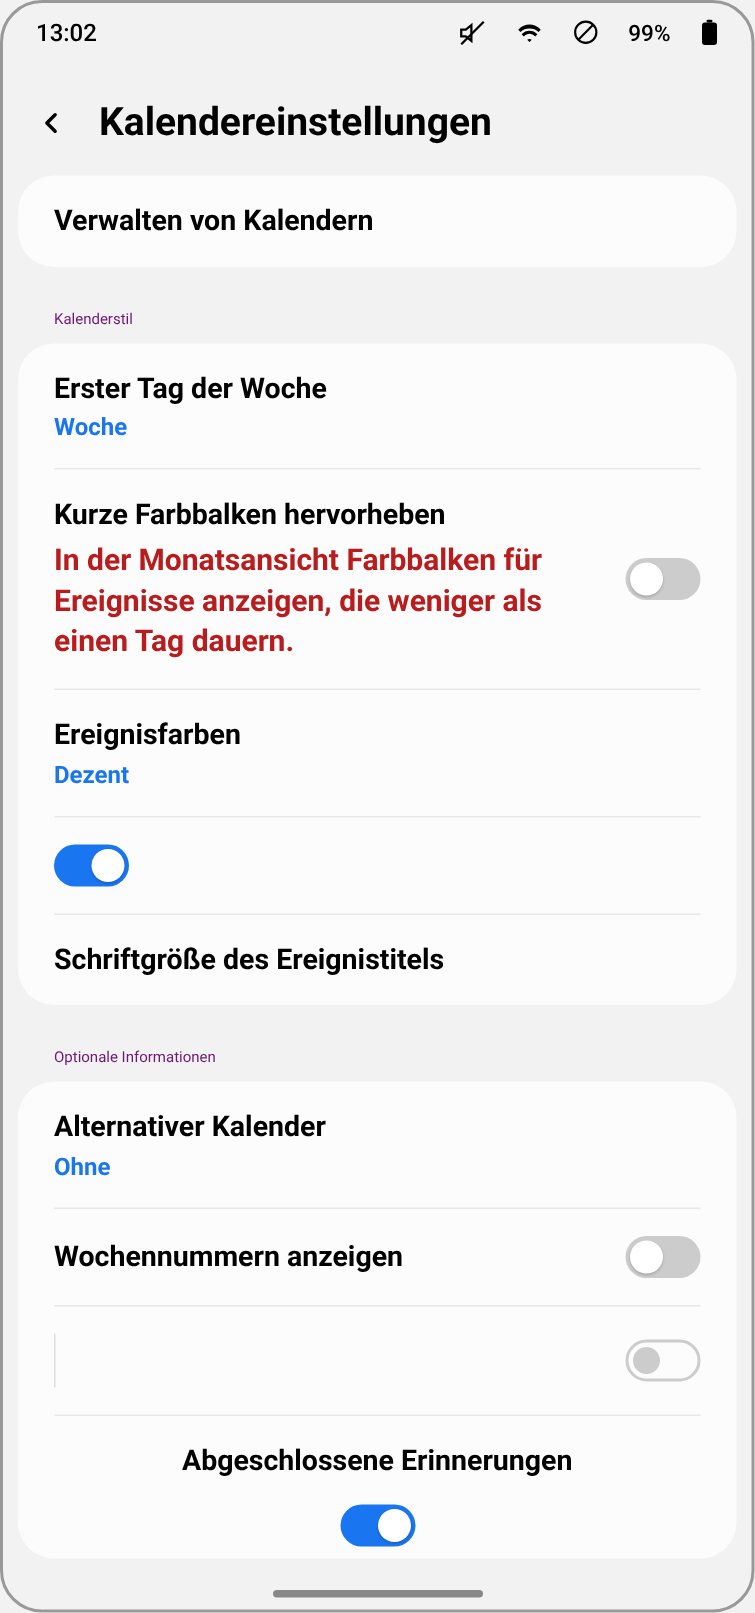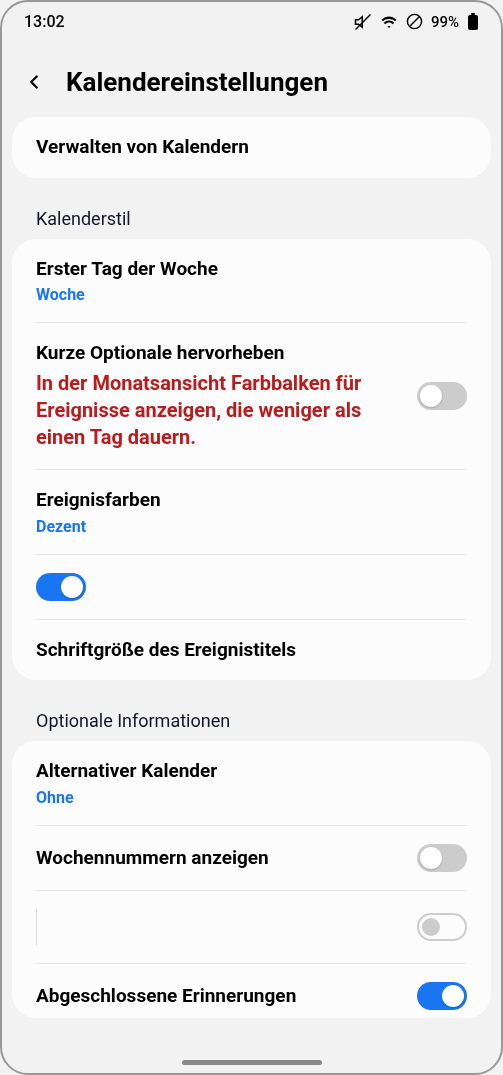--- a/index.html
+++ b/index.html
@@ -18,21 +18,21 @@
       justify-content: space-between;
       align-items: center;
       padding: 10px 22px 6px 22px;
       font-size: 16px;
       font-weight: 500;
       color: #000;
     }
     .status-right {
       display: flex;
       align-items: center;
-      gap: 8px;
+      gap: 20px;
     }
     .status-icon {
       display: inline-flex;
       align-items: center;
     }
     .header {
       display: flex;
       align-items: center;
       padding: 30px 20px 20px 20px;
       gap: 20px;
@@ -53,22 +53,22 @@
       padding: 0 10px;
     }
     .card {
       background: #fcfcfc;
       border-radius: 24px;
       margin-bottom: 16px;
       overflow: hidden;
       font-weight: bold;
     }
     .section-label {
-      font-size: 18px;
-      color: #0f172a;
+      font-size: 10px;
+      color: #701a75;
       padding: 14px 24px 10px 24px;
     }
     .item {
       padding: 18px 24px;
       display: flex;
       justify-content: space-between;
       align-items: center;
       gap: 16px;
     }
     .item-text {
@@ -209,21 +209,21 @@
     <div class="card">
       <div class="item">
         <div class="item-text">
           <div class="item-title">Erster Tag der Woche</div>
           <div class="item-subtitle">Woche</div>
         </div>
       </div>
       <div class="divider"></div>
       <div class="item">
         <div class="item-text">
-          <div class="item-title">Kurze Optionale hervorheben</div>
+          <div class="item-title">Kurze Farbbalken hervorheben</div>
           <div class="item-description">In der Monatsansicht Farbbalken für Ereignisse anzeigen, die weniger als einen Tag dauern.</div>
         </div>
         <div class="toggle off">
             <div class="toggle-knob"></div>
           </div>
       </div>
       <div class="divider"></div>
       <div class="item">
         <div class="item-text">
           <div class="item-title">Ereignisfarben</div>
@@ -264,21 +264,21 @@
           </div>
       </div>
       <div class="divider"></div>
       <div class="item">
         <div class="vdivider"></div>
         <div class="toggle off-bordered">
             <div class="toggle-knob"></div>
           </div>
       </div>
       <div class="divider"></div>
-      <div class="item" style="padding-bottom:8px;">
+      <div class="item" style="padding-bottom:8px;flex-direction:column;">
         <div class="item-text">
           <div class="item-title">Abgeschlossene Erinnerungen</div>
         </div>
         <div class="toggle on">
             <div class="toggle-knob"></div>
           </div>
       </div>
     </div>
   </div>
 

